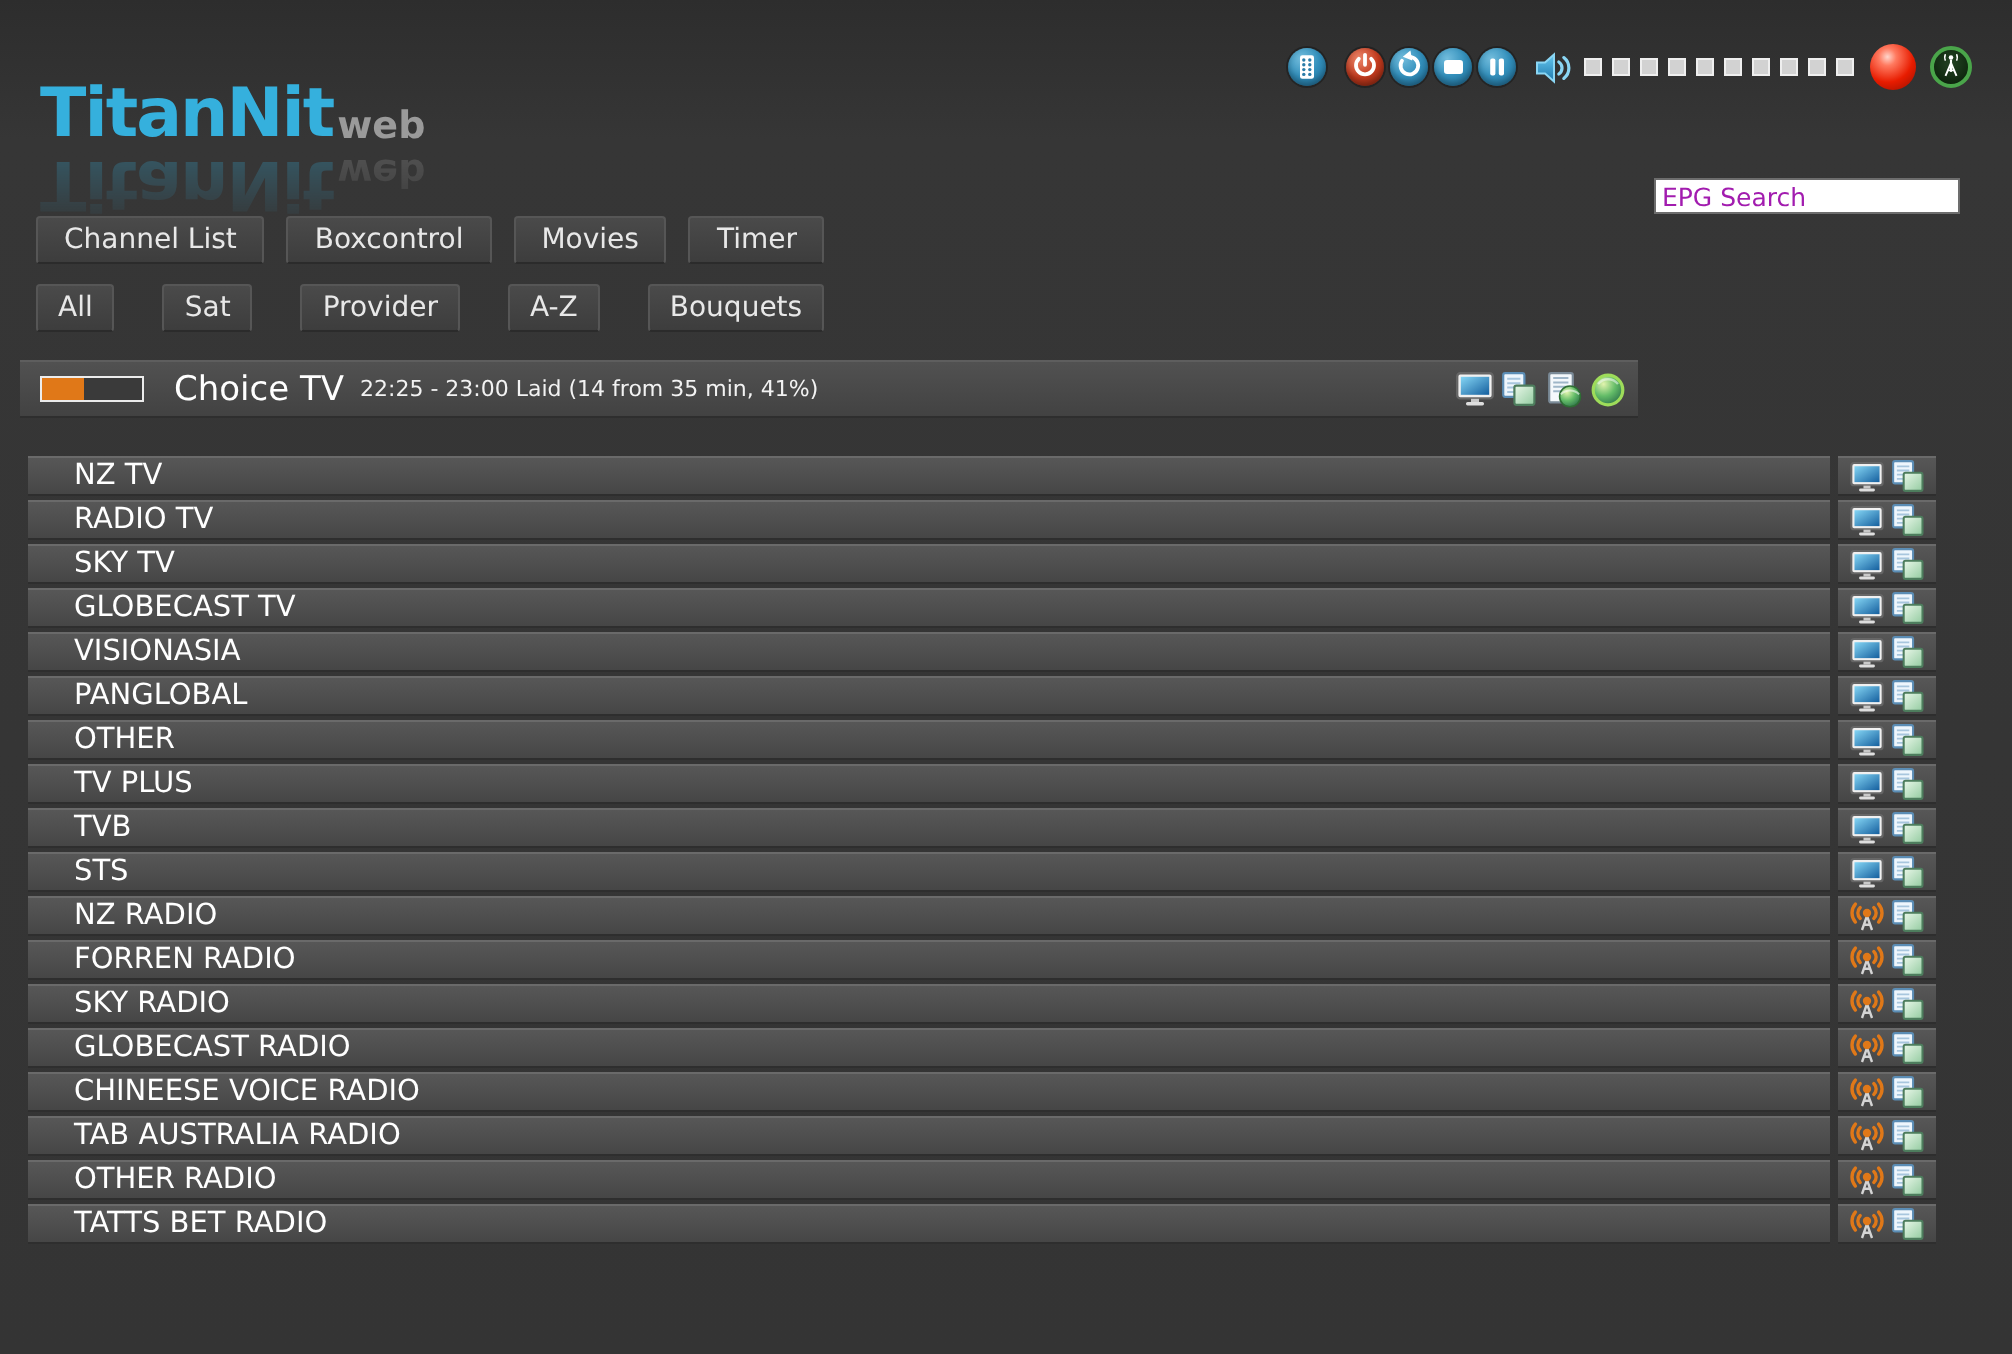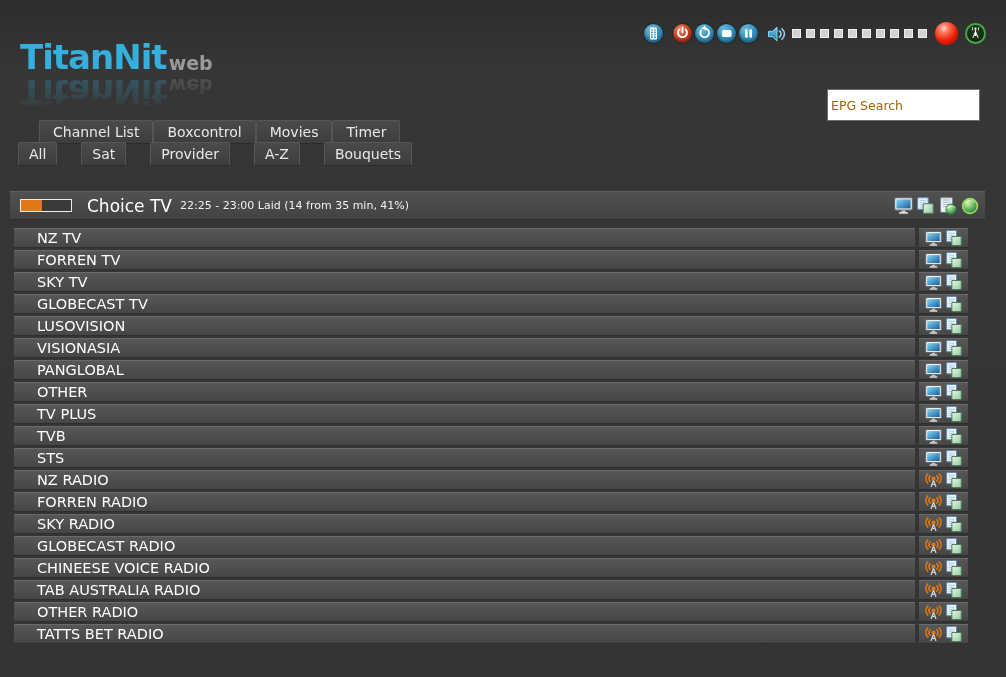--- a/index.html
+++ b/index.html
@@ -27,33 +27,33 @@
   .gap8{margin-left:8px;} .gap7{margin-left:7px;}
   .speaker{width:22px;height:19px;display:flex;align-items:center;flex:0 0 auto;}
   .vol-squares{display:flex;gap:5px;margin-left:3px;align-items:center;}
   .vol-square{width:9px;height:9px;background:#d2d2d2;border:1px solid #efefef;box-sizing:border-box;flex:0 0 auto;}
   .rec-ball{width:23px;height:23px;border-radius:50%;flex:0 0 auto;
     background:radial-gradient(circle at 38% 28%, #ffd6cc 0%, #ff7a60 20%, #e81c00 58%, #9c1000 95%);}
   .antenna-btn{width:21px;height:21px;border-radius:50%;box-sizing:border-box;flex:0 0 auto;
     border:2px solid #4aa54a;background:radial-gradient(circle at 50% 38%, #234223 0%, #0e260e 75%);
     display:flex;align-items:center;justify-content:center;}
   
-  .epg-search{position:absolute;left:827px;top:89px;width:153px;height:32px;box-sizing:border-box;
-    background:#ffffff;border:1px solid #6d6d6d;color:#a16207;font-size:12.5px;padding:0 3px;
+  .epg-search{position:absolute;left:827px;top:89px;width:153px;height:18px;box-sizing:border-box;
+    background:#ffffff;border:1px solid #6d6d6d;color:#a21caf;font-size:12.5px;padding:0 3px;
     font-family:"DejaVu Sans","Liberation Sans",sans-serif;}
   
   .nav-row{position:absolute;left:18px;display:flex;}
-  .nav-row.primary{top:120px;margin-left:21px;}
+  .nav-row.primary{top:108px;gap:11px;}
   .nav-row.filters{top:142px;gap:24px;}
   .nav-btn{background:linear-gradient(180deg,#4a4a4a,#3d3d3d);border:1px solid #565656;border-bottom-color:#2b2b2b;
     border-radius:2px;color:#e8e8e8;font-size:14px;line-height:18px;padding:2px 13px;cursor:pointer;
     font-family:"DejaVu Sans","Liberation Sans",sans-serif;}
   .nav-row.filters .nav-btn{padding:2px 10px;}
   
-  .np-bar{position:absolute;left:10px;top:191px;width:975px;height:29px;box-sizing:border-box;
+  .np-bar{position:absolute;left:10px;top:180px;width:809px;height:29px;box-sizing:border-box;
     background:linear-gradient(180deg,#515151,#424242);border-top:1px solid #5e5e5e;border-bottom:1px solid #2e2e2e;
     display:flex;align-items:center;}
   .np-progress{margin-left:10px;width:52px;height:13px;box-sizing:border-box;border:1px solid #ececec;
     background:#3a3a3a;flex:0 0 auto;}
   .np-progress-fill{height:100%;background:#e07818;}
   .np-channel{margin-left:15px;font-size:17px;color:#ffffff;white-space:nowrap;}
   .np-info{margin-left:8px;font-size:11px;color:#f2f2f2;white-space:nowrap;}
   .np-icons{margin-left:auto;margin-right:6px;display:flex;align-items:center;gap:3px;}
   .np-icon{width:19px;height:18px;display:flex;align-items:center;justify-content:center;cursor:pointer;}
   
@@ -249,21 +249,21 @@
           <rect x="0.6" y="0.6" width="10.6" height="11.8" rx="1" fill="#eef6fd" stroke="#5b8db5" stroke-width="1.1"></rect>
           <path d="M2.6,3.4 h6.6 M2.6,5.6 h6.6 M2.6,7.8 h6.6 M2.6,10 h4.2" stroke="#a8c6de" stroke-width="1"></path>
           <rect x="6.2" y="6.8" width="10" height="9.6" rx="1" fill="url(#g-front)" stroke="#4d7d5d" stroke-width="1.1"></rect>
         </svg>
       </span>
     </div>
   </div>
 
   <div class="channel-row tv">
     <div class="channel-row-main">
-      <span class="row-label">FORREN TV</span>
+      <span class="row-label">RADIO TV</span>
     </div>
     <div class="channel-row-icons">
       <span class="row-icon icon-tv">
         <svg width="17" height="15" viewBox="0 0 19 17">
           <rect x="0.6" y="0.6" width="17.8" height="12.6" rx="1.6" fill="#f0f0f0" stroke="#666" stroke-width="1.2"></rect>
           <rect x="2.4" y="2.4" width="14.2" height="9" fill="url(#g-screen)"></rect>
           <rect x="7.5" y="13.4" width="4" height="1.6" fill="#c9c9c9"></rect>
           <rect x="5" y="15" width="9" height="1.7" rx="0.8" fill="#dedede"></rect>
         </svg>
       </span>
@@ -319,43 +319,20 @@
       <span class="row-icon icon-copy">
         <svg width="16" height="16" viewBox="0 0 17 17">
           <rect x="0.6" y="0.6" width="10.6" height="11.8" rx="1" fill="#eef6fd" stroke="#5b8db5" stroke-width="1.1"></rect>
           <path d="M2.6,3.4 h6.6 M2.6,5.6 h6.6 M2.6,7.8 h6.6 M2.6,10 h4.2" stroke="#a8c6de" stroke-width="1"></path>
           <rect x="6.2" y="6.8" width="10" height="9.6" rx="1" fill="url(#g-front)" stroke="#4d7d5d" stroke-width="1.1"></rect>
         </svg>
       </span>
     </div>
   </div>
 
-  <div class="channel-row tv">
-    <div class="channel-row-main">
-      <span class="row-label">LUSOVISION</span>
-    </div>
-    <div class="channel-row-icons">
-      <span class="row-icon icon-tv">
-        <svg width="17" height="15" viewBox="0 0 19 17">
-          <rect x="0.6" y="0.6" width="17.8" height="12.6" rx="1.6" fill="#f0f0f0" stroke="#666" stroke-width="1.2"></rect>
-          <rect x="2.4" y="2.4" width="14.2" height="9" fill="url(#g-screen)"></rect>
-          <rect x="7.5" y="13.4" width="4" height="1.6" fill="#c9c9c9"></rect>
-          <rect x="5" y="15" width="9" height="1.7" rx="0.8" fill="#dedede"></rect>
-        </svg>
-      </span>
-
-      <span class="row-icon icon-copy">
-        <svg width="16" height="16" viewBox="0 0 17 17">
-          <rect x="0.6" y="0.6" width="10.6" height="11.8" rx="1" fill="#eef6fd" stroke="#5b8db5" stroke-width="1.1"></rect>
-          <path d="M2.6,3.4 h6.6 M2.6,5.6 h6.6 M2.6,7.8 h6.6 M2.6,10 h4.2" stroke="#a8c6de" stroke-width="1"></path>
-          <rect x="6.2" y="6.8" width="10" height="9.6" rx="1" fill="url(#g-front)" stroke="#4d7d5d" stroke-width="1.1"></rect>
-        </svg>
-      </span>
-    </div>
-  </div>
 
   <div class="channel-row tv">
     <div class="channel-row-main">
       <span class="row-label">VISIONASIA</span>
     </div>
     <div class="channel-row-icons">
       <span class="row-icon icon-tv">
         <svg width="17" height="15" viewBox="0 0 19 17">
           <rect x="0.6" y="0.6" width="17.8" height="12.6" rx="1.6" fill="#f0f0f0" stroke="#666" stroke-width="1.2"></rect>
           <rect x="2.4" y="2.4" width="14.2" height="9" fill="url(#g-screen)"></rect>

